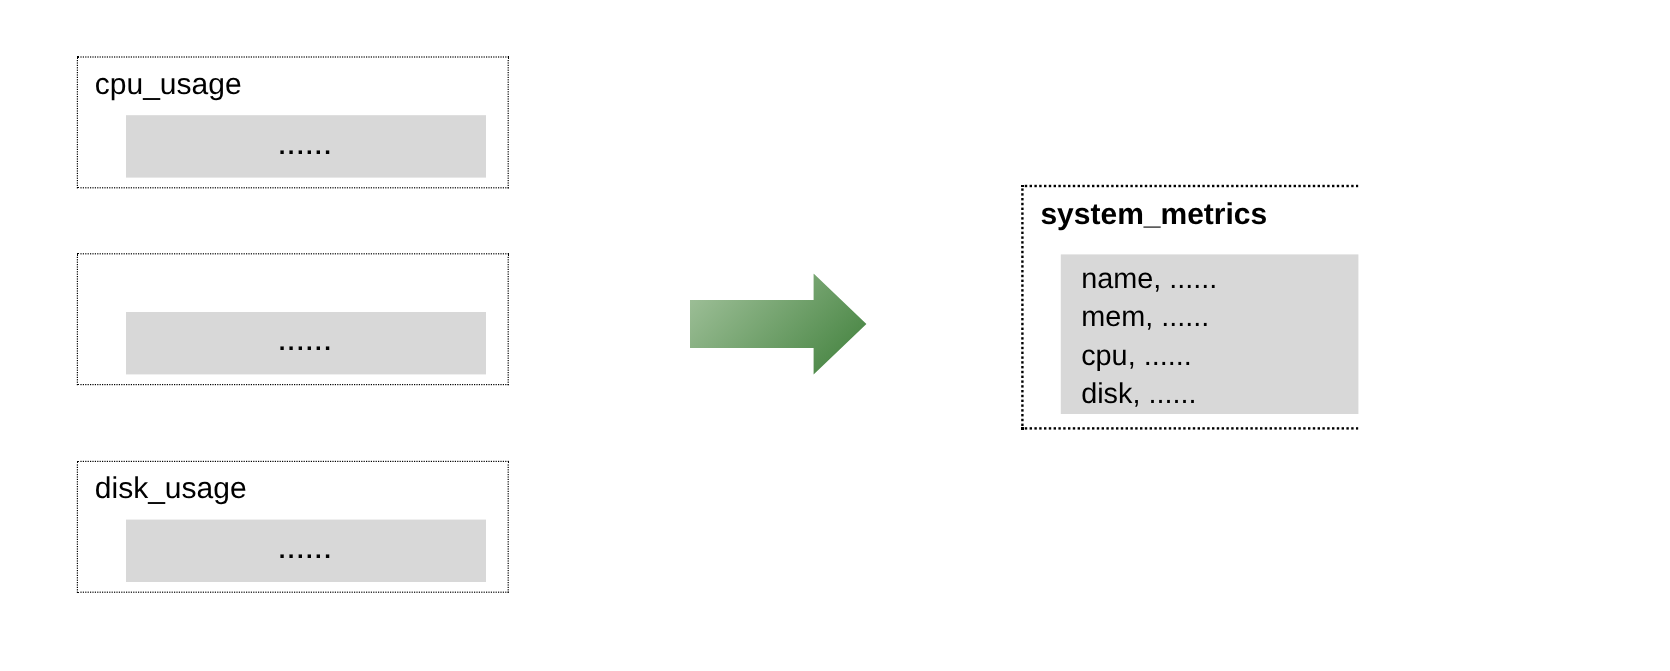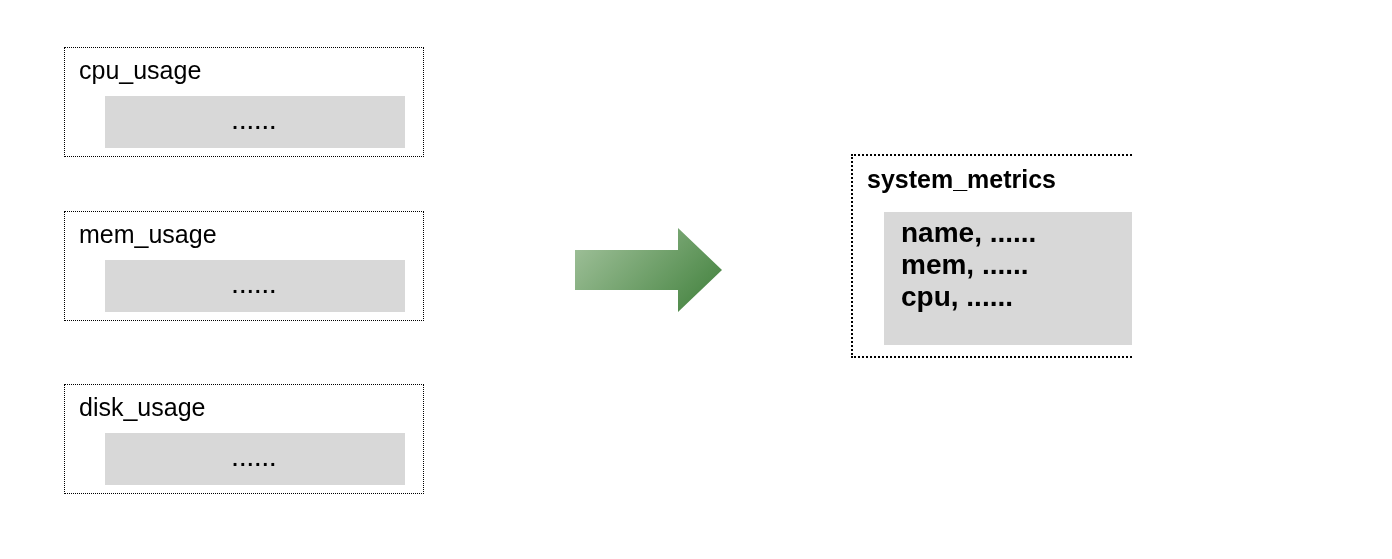--- a/index.html
+++ b/index.html
@@ -76,40 +76,38 @@
     position: absolute;
     left: 31px;
     top: 56px;
     width: 455px;
     height: 133px;
     background: var(--panel-gray, #d8d8d8);
     box-sizing: border-box;
     padding: 5px 0 0 17px;
   }
   .panel-row {
-    font-size: 28px;
+    font-size: 24px;
     line-height: 32px;
     white-space: nowrap;
-    font-weight: bold;
   }
 </style>
 </head>
 <body>
 
 <div class="canvas">
 
   <div class="src-box cpu">
     <div class="box-label">cpu_usage</div>
     <div class="gray-bar">
       <span class="dots">......</span>
     </div>
   </div>
 
   <div class="src-box mem">
-    <div class="box-label">mem_usage</div>
     <div class="gray-bar">
       <span class="dots">......</span>
     </div>
   </div>
 
   <div class="src-box disk">
     <div class="box-label">disk_usage</div>
     <div class="gray-bar">
       <span class="dots">......</span>
     </div>
@@ -124,16 +122,17 @@
     </defs>
     <polygon points="0,22 103,22 103,0 147,42 103,84 103,62 0,62" fill="url(#arrowGrad)"></polygon>
   </svg>
 
   <div class="target-box">
     <div class="box-label">system_metrics</div>
     <div class="gray-panel">
       <div class="panel-row">name, ......</div>
       <div class="panel-row">mem, ......</div>
       <div class="panel-row">cpu, ......</div>
+      <div class="panel-row">disk, ......</div>
     </div>
   </div>
 
 </div>
 
 </body></html>

